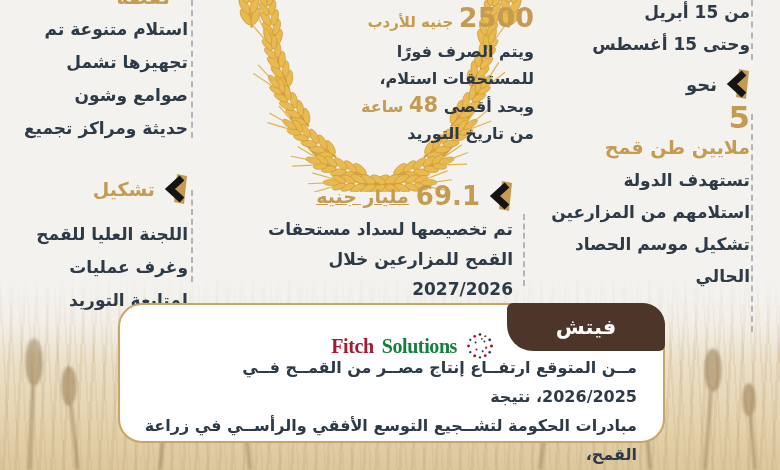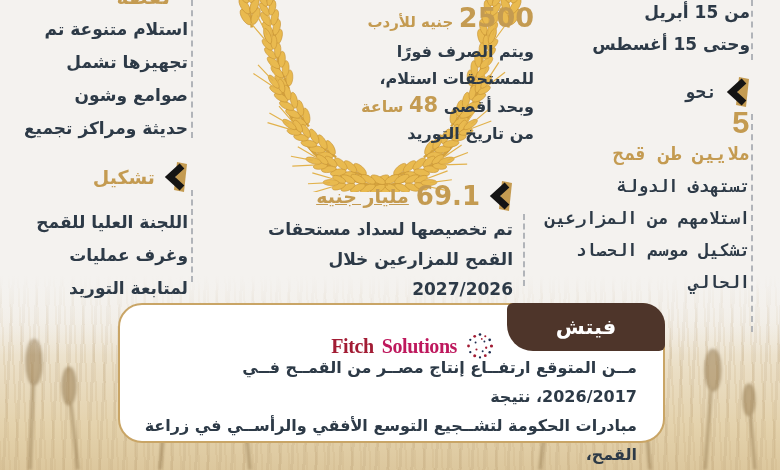--- a/index.html
+++ b/index.html
@@ -28,21 +28,21 @@
   .ar{direction:rtl; color:#2d3a47; font-weight:700; z-index:2; position:absolute;}
   .gold{color:#c49b51;}
   .lines div{line-height:33px; font-size:17px;}
   
   .marker{width:26px; height:32px; flex:0 0 auto;}
   .hrow{display:flex; direction:rtl; align-items:center; gap:7px;}
   
   .col-left{left:6px; top:0; width:182px; text-align:right;}
   .clipped{position:absolute; top:-15px; right:18px; font-size:20px; color:#c49b51; font-weight:700;}
   .col-left .lines{margin-top:13px;}
-  .committee{margin-top:16px;}
+  .committee{margin-top:28px;}
   .heading-gold{font-size:19px; color:#c49b51; font-weight:700;}
   .col-right{left:532px; top:0; width:218px; text-align:right;}
   .season div{line-height:32px; font-size:17px;}
   .target-number{font-size:31px; line-height:34px; color:#c49b51;}
   .target-unit{font-size:19px; line-height:26px; color:#c49b51;}
   .col-right .lines div{line-height:32px;}
   
   .price{left:322px; top:2px; width:212px; text-align:right;}
   .price .l1{line-height:32px;}
   .price .num{font-size:27px;}
@@ -63,21 +63,21 @@
     position:absolute; top:-2px; right:-2px; width:158px; height:48px;
     background:#4e352a; border-radius:6px 22px 6px 26px;
     display:flex; align-items:center; justify-content:center;
   }
   .tab span{color:#fff; font-size:21px; font-weight:700; direction:rtl;}
   .fitchlogo{
     position:absolute; top:26px; right:172px; display:flex; align-items:center; gap:8px;
     font-family:"Liberation Serif",serif; font-size:20px; letter-spacing:-.4px;
   }
   .fitchlogo .f1{color:#a21c34; font-weight:700;}
-  .fitchlogo .f2{color:#be185d; font-weight:600;}
+  .fitchlogo .f2{color:#15803d; font-weight:600;}
   .card .para{position:static;}
   .para{padding:48px 26px 0 22px; text-align:right;}
   .para div{font-size:16px; line-height:29px; color:#2d3a47; font-weight:700; direction:rtl;}
   
   .wreath{position:absolute; left:225px; top:0; width:310px; height:192px; z-index:1;}
 </style>
 </head>
 <body>
 
 <div id="stage">
@@ -202,21 +202,21 @@
       <div>تم تخصيصها لسداد مستحقات</div>
       <div>القمح للمزارعين خلال 2027/2026</div>
     </div>
   </div>
 
   <div class="ar col-right">
     <div class="season" style="margin-top:-4px;">
       <div>من 15 أبريل</div>
       <div>وحتى 15 أغسطس</div>
     </div>
-    <div style="margin-top:16px;font-family:Liberation Mono, monospace;">
+    <div style="margin-top:8px;">
       <div class="hrow">
         <svg class="marker" viewBox="0 0 26 32">
           <polygon points="15,1 25,3 22,31 12,29" fill="#c49b51"></polygon>
           <path d="M20,5 L8,16 L20,27" stroke="#141414" stroke-width="7" fill="none"></path>
         </svg>
         <span style="font-size:18px;">نحو</span>
       </div>
       <div class="target-number">5</div>
       <div class="target-unit">ملايين طن قمح</div>
       <div class="lines" style="margin-top:4px;text-align:right;">
@@ -252,19 +252,19 @@
           <circle cx="22" cy="12" r="1.1" fill="#1e2c4f"></circle>
             <circle cx="24" cy="19" r="1.3" fill="#a21c34"></circle>
           <circle cx="20" cy="23" r="1.1" fill="#1e2c4f"></circle>
             <circle cx="13" cy="21" r="1.2" fill="#a21c34"></circle>
           <circle cx="12" cy="13" r="1.1" fill="#1e2c4f"></circle>
             <circle cx="19" cy="9" r="1" fill="#a21c34"></circle>
         </g>
       </svg>
     </div>
     <div class="para">
-      <div>مــن المتوقع ارتفــاع إنتاج مصــر من القمــح فــي 2026/2017، نتيجة</div>
+      <div>مــن المتوقع ارتفــاع إنتاج مصــر من القمــح فــي 2026/2025، نتيجة</div>
       <div>مبادرات الحكومة لتشــجيع التوسع الأفقي والرأســي في زراعة القمح،</div>
       <div>وتوســع المســاحة المحصودة مدفوعًا بارتفاع أســعار التوريد.</div>
     </div>
   </div>
 
 </div>
 
 </body></html>

